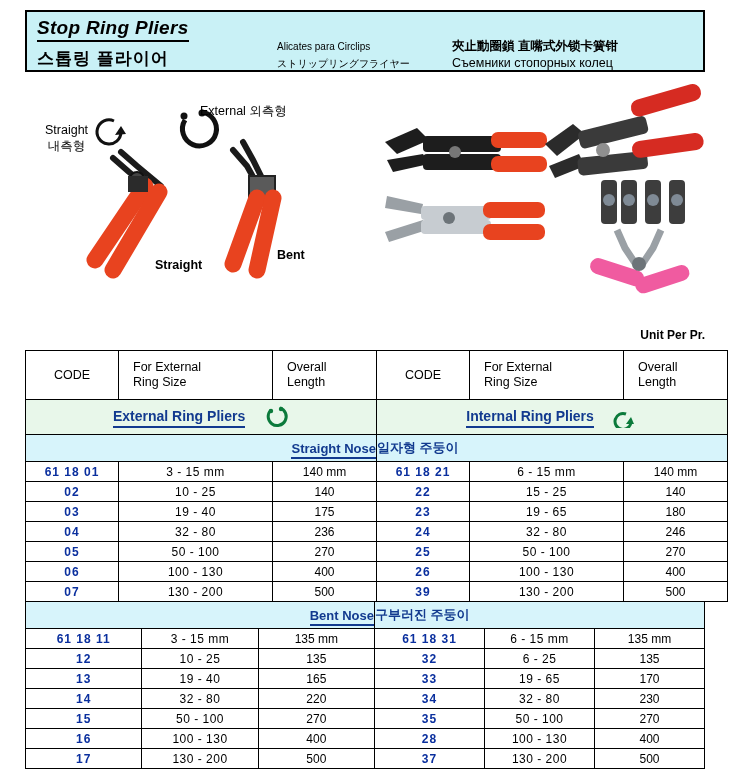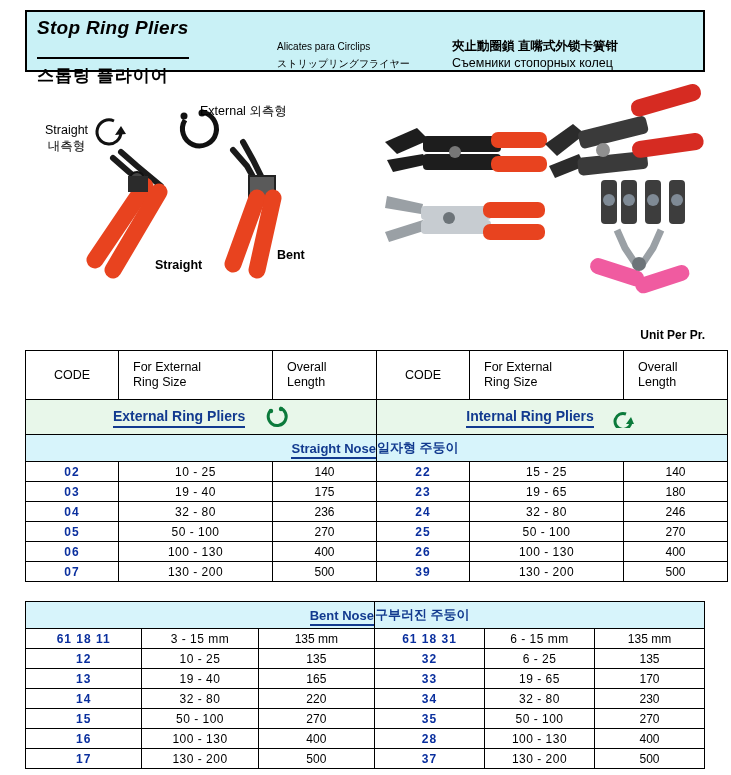--- a/index.html
+++ b/index.html
@@ -16,21 +16,21 @@
   
   .header{
     position:absolute;left:25px;top:10px;width:680px;height:62px;
     background:#c9f1f6;border:2px solid #000;box-sizing:border-box;
   }
   .hdr-title{
     position:absolute;left:10px;top:5px;width:215px;
   }
   .hdr-title .en{
     font-weight:bold;font-style:italic;font-size:19px;letter-spacing:.3px;
-    border-bottom:2px solid #000;display:inline-block;padding-bottom:18px;
+    border-bottom:2px solid #000;display:inline-block;padding-bottom:1px;
   }
   .hdr-title .kr{
     font-weight:bold;font-size:17px;margin-top:5px;display:block;
     letter-spacing:1px;
   }
   .hdr-col2{position:absolute;left:250px;top:26px;font-size:10px;line-height:17px;}
   .hdr-col3{position:absolute;left:425px;top:26px;font-size:12.5px;line-height:17px;}
   .hdr-col3 .cn{font-weight:bold;}
 
   
@@ -226,20 +226,28 @@
     <tr class="noserow">
       <td class="nose-en" colspan="3">
         <span>Straight Nose</span>
       </td>
       <td class="nose-kr" colspan="3">일자형 주둥이</td>
     </tr>
 
     </tbody>
       <tbody id="straight-body">
         <tr class="datarow">
+          <td class="code cw1">61 18 01</td>
+          <td class="size cw2">3   -   15 mm</td>
+          <td class="cw3">140 mm</td>
+          <td class="code cw1">61 18 21</td>
+          <td class="size cw2">6   -   15 mm</td>
+          <td class="cw3">140 mm</td>
+        </tr>
+        <tr class="datarow">
           <td class="code cw1">02</td>
           <td class="size cw2">10   -   25</td>
           <td class="cw3">140</td>
           <td class="code cw1">22</td>
           <td class="size cw2">15   -   25</td>
           <td class="cw3">140</td>
         </tr>
         <tr class="datarow">
           <td class="code cw1">03</td>
           <td class="size cw2">19   -   40</td>

